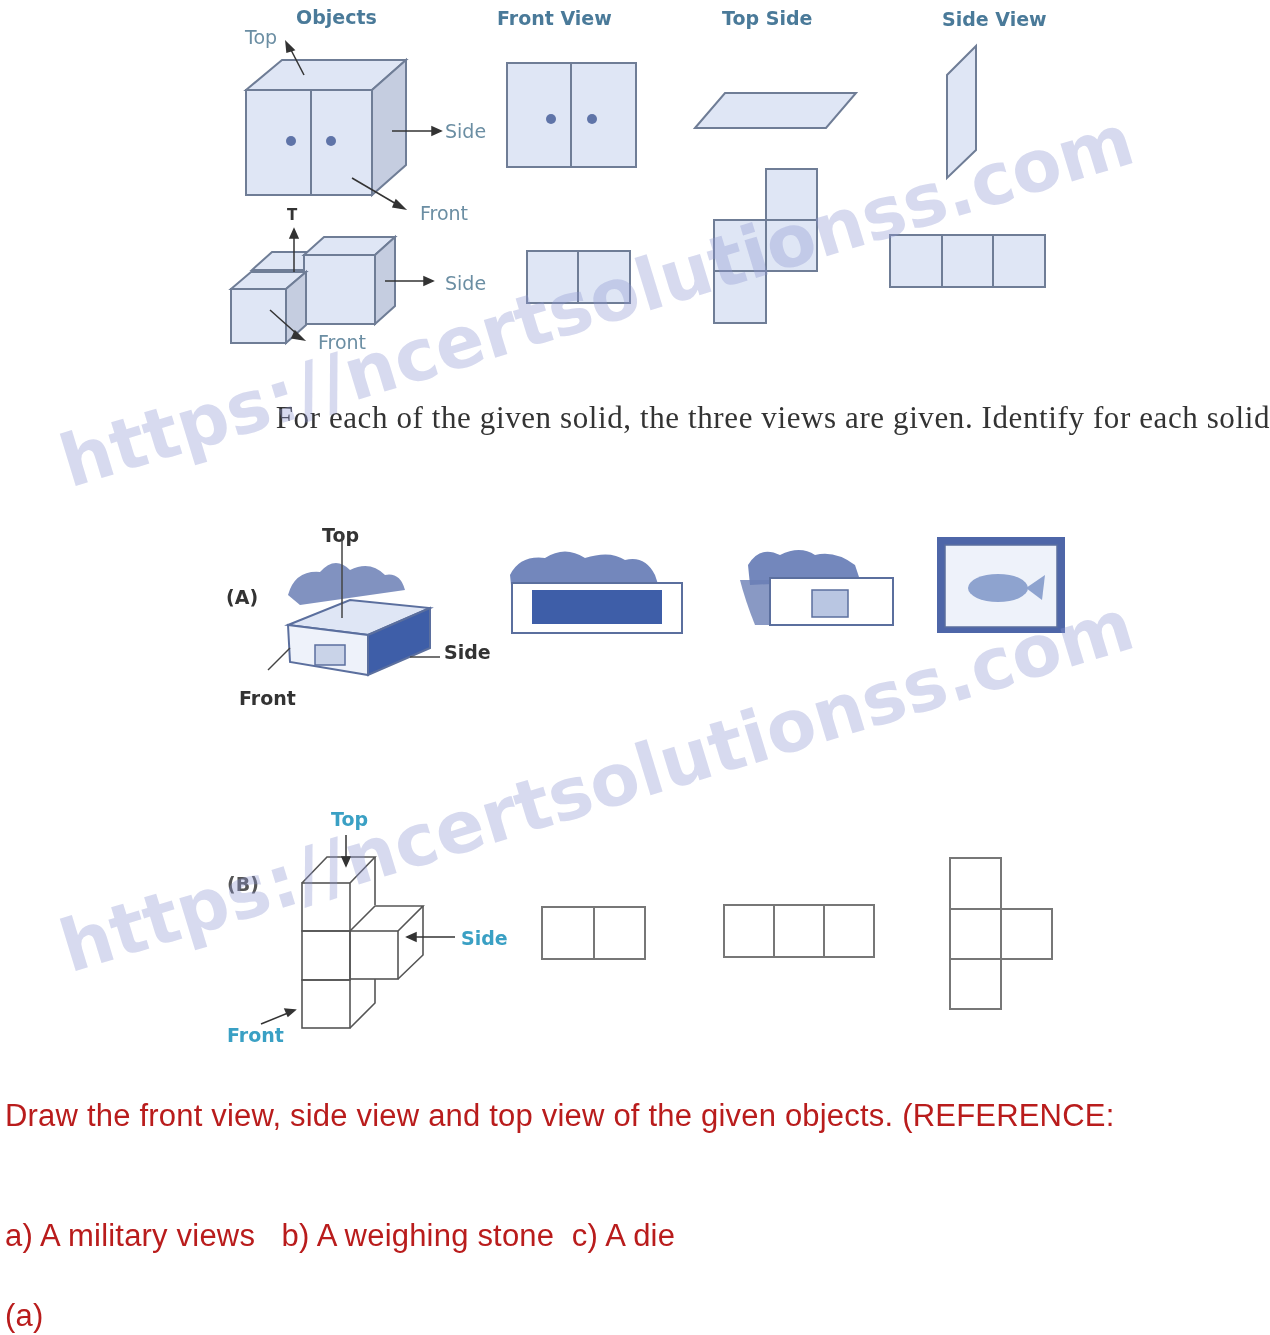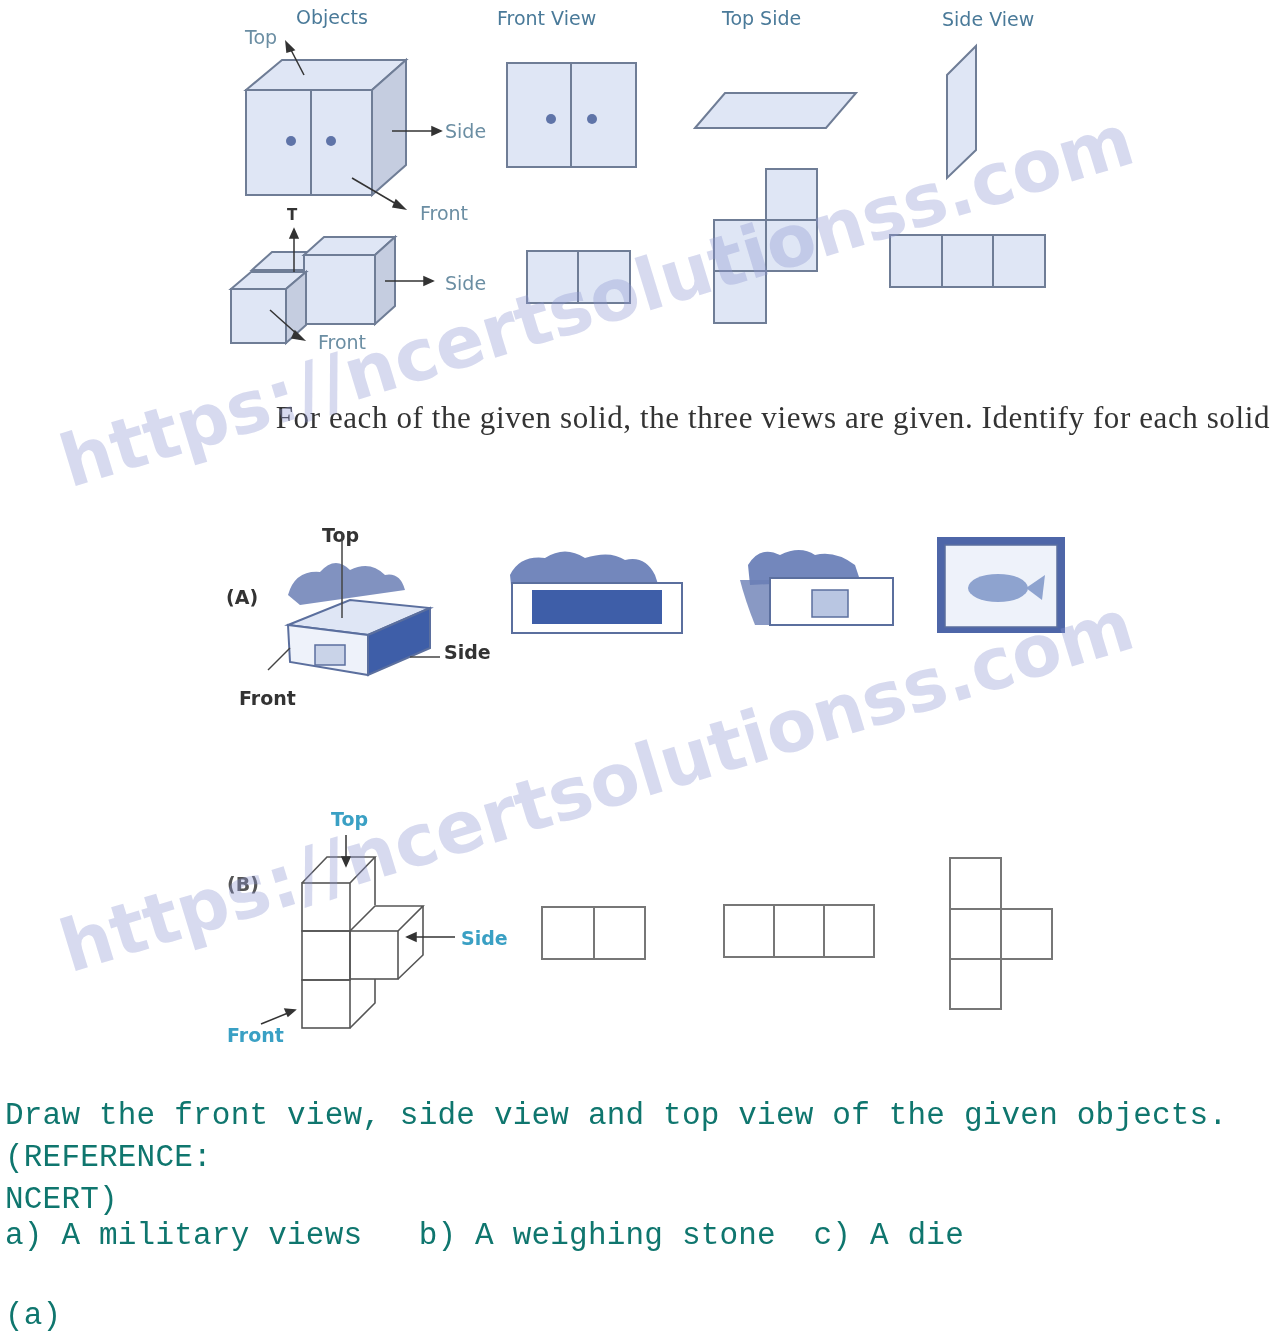--- a/index.html
+++ b/index.html
@@ -1,23 +1,23 @@
 <!DOCTYPE html>
 <html><head>
 <meta charset="utf-8">
 <style>
   html,body{margin:0;padding:0;background:#ffffff;}
   body{width:1270px;height:1335px;position:relative;overflow:hidden;font-family:"Liberation Serif",serif;color:#3a3a3a;}
   .abs{position:absolute;}
-  .fig-label{font-family:"DejaVu Sans",sans-serif;font-weight:normal;font-size:19px;color:#4a7a99;text-align:right;}
+  .fig-label{font-family:"DejaVu Sans",sans-serif;font-weight:bold;font-size:19px;color:#4a7a99;text-align:right;}
   .fig-light{font-family:"DejaVu Sans",sans-serif;font-size:19px;color:#6b8ea3;}
   .fig-dark{font-family:"DejaVu Sans",sans-serif;font-weight:bold;font-size:19px;color:#333;}
   .fig-teal{font-family:"DejaVu Sans",sans-serif;font-weight:bold;font-size:19px;color:#3aa0c4;}
   .para{font-family:"Liberation Serif",serif;font-size:31px;line-height:42px;color:#333;letter-spacing:0.6px;}
-  .para2{font-family:Liberation Mono, monospace;font-size:31px;line-height:42px;color:#0f766e;letter-spacing:0.2px;}
+  .para2{font-family:Liberation Sans, sans-serif;font-size:31px;line-height:42px;color:#b91c1c;letter-spacing:0.2px;}
   svg{position:absolute;overflow:visible;}
   .watermark{position:absolute;font-family:"DejaVu Sans",sans-serif;font-weight:bold;font-size:72px;color:rgba(140,150,210,0.35);transform-origin:left bottom;white-space:nowrap;pointer-events:none;}
 </style>
 </head>
 <body>
 
 <div>
   <span class="abs fig-label" style="left:296px;top:6px;">Objects</span>
   <span class="abs fig-label" style="left:497px;top:7px;">Front View</span>
   <span class="abs fig-label" style="left:722px;top:7px;">Top Side</span>
@@ -178,19 +178,18 @@
       <rect x="950" y="858" width="51" height="51"></rect>
       <rect x="950" y="909" width="51" height="50"></rect>
       <rect x="1001" y="909" width="51" height="50"></rect>
       <rect x="950" y="959" width="51" height="50"></rect>
     </g>
   </svg>
 </div>
 
 <div class="abs para2" style="left:5px;top:1095px;width:1265px;">
   <div>Draw the front view, side view and top view of the given objects. (REFERENCE:</div>
-  <div>NCERT)</div>
 </div>
 <div class="abs para2" style="left:5px;top:1215px;white-space:pre;">a) A military views   b) A weighing stone  c) A die</div>
 <div class="abs para2" style="left:5px;top:1295px;">(a)</div>
 
 <div class="watermark" style="left:75px;top:420px;transform:rotate(-17deg);">https://ncertsolutionss.com</div>
 <div class="watermark" style="left:75px;top:905px;transform:rotate(-17deg);">https://ncertsolutionss.com</div>
 
 </body></html>

